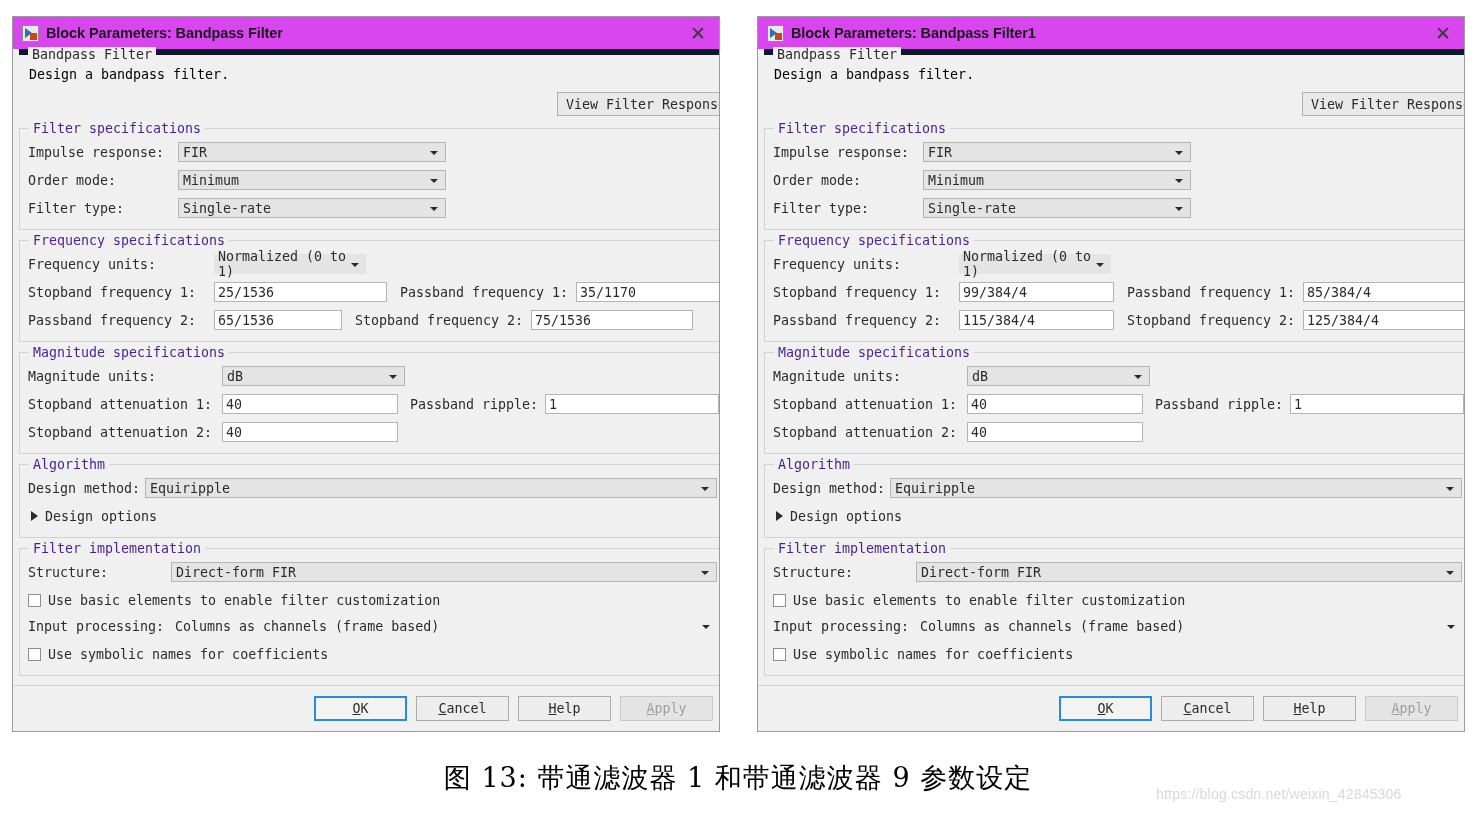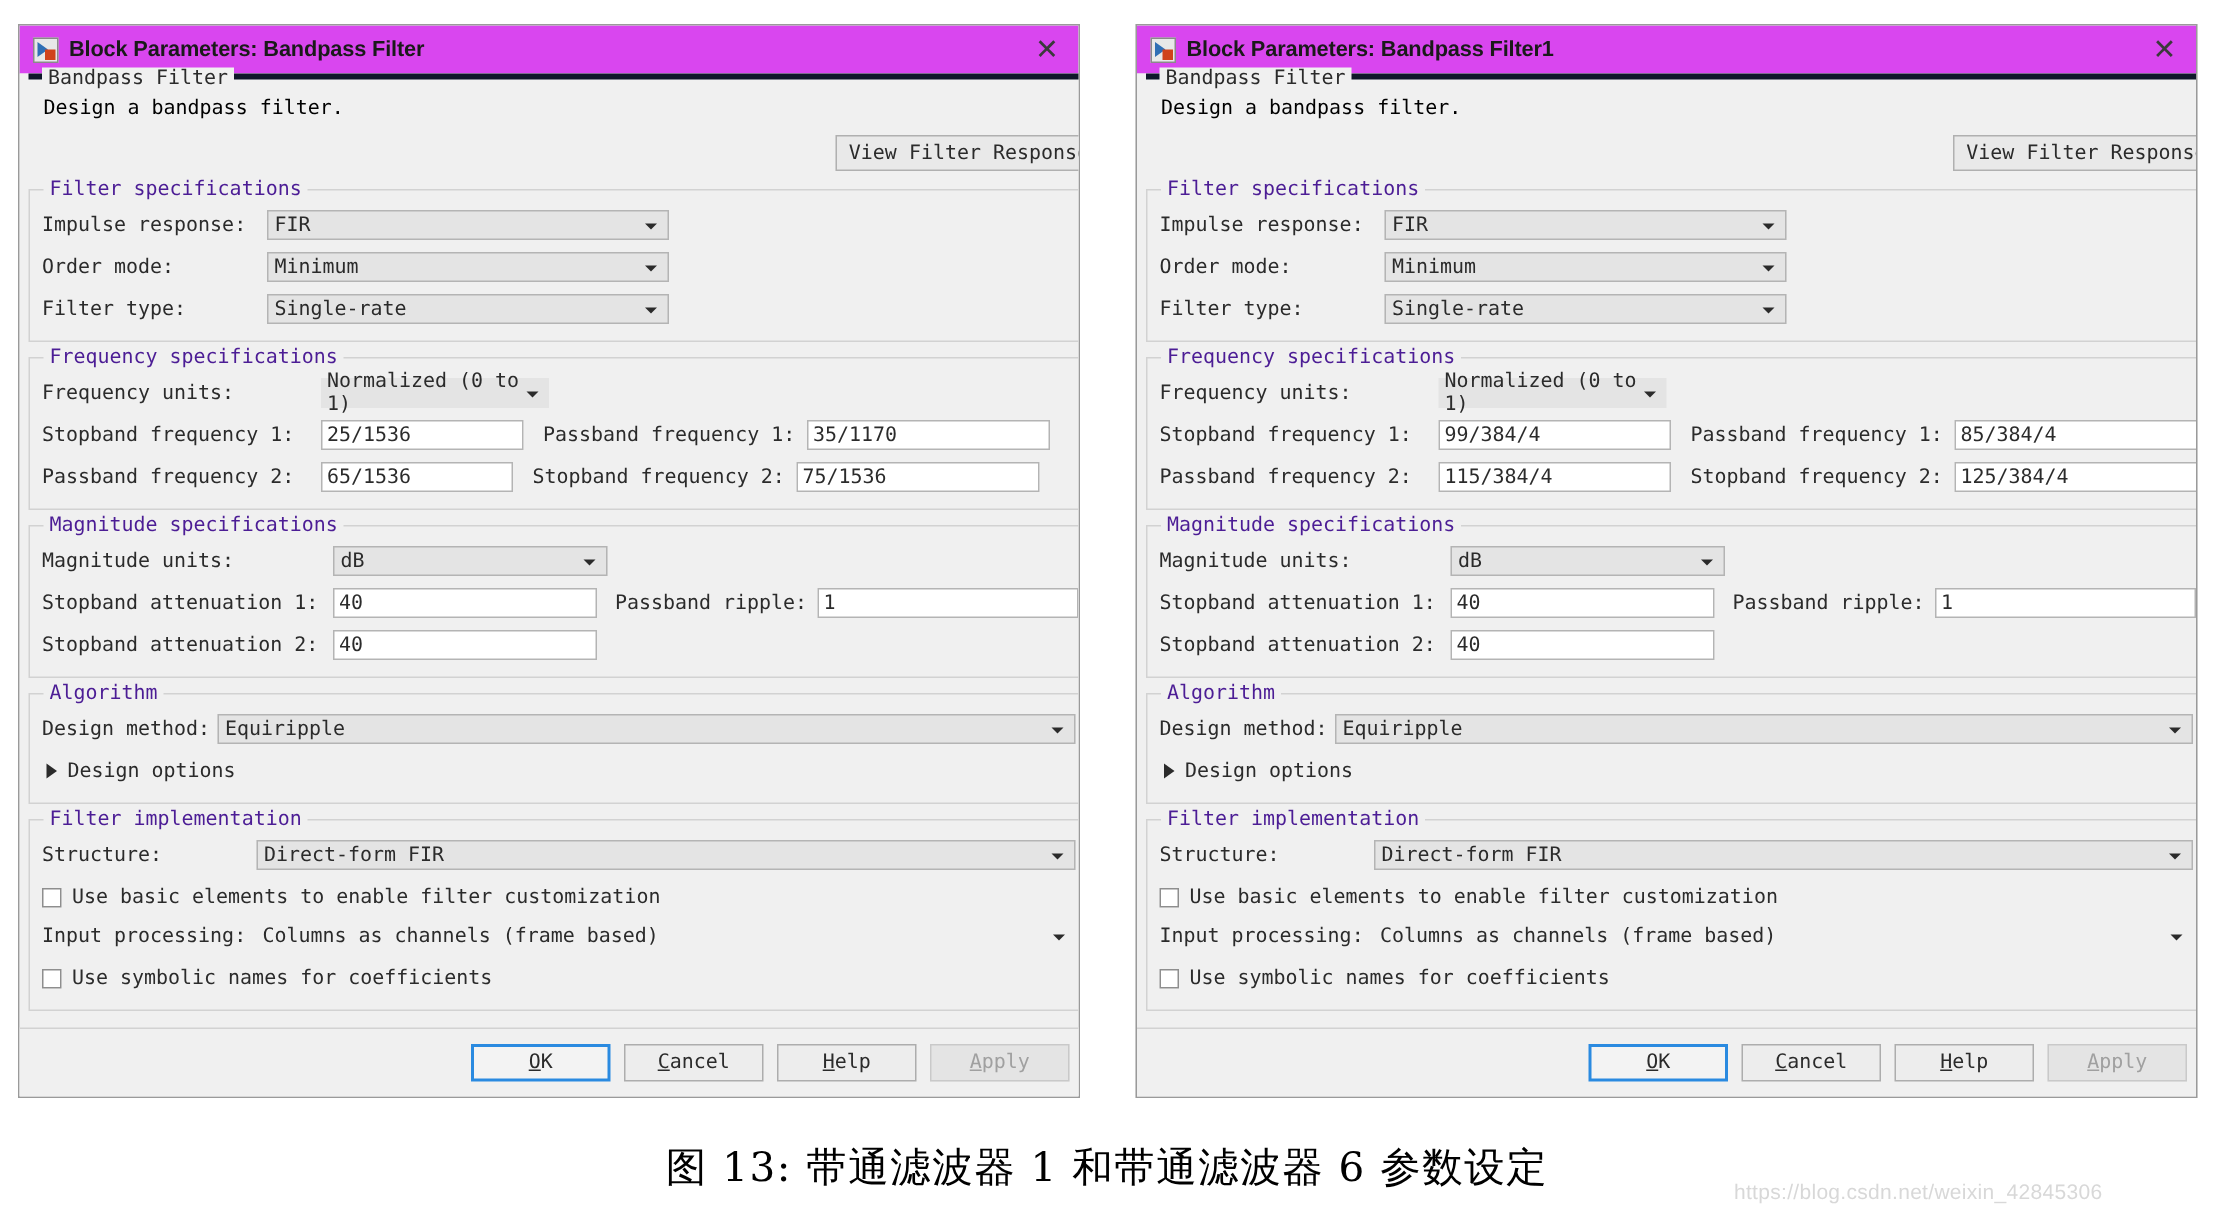--- a/index.html
+++ b/index.html
@@ -121,21 +121,21 @@
     font-family: "DejaVu Sans Mono", monospace;
     font-size: 13.3px;
     color: #4c1d95;
     white-space: nowrap;
   }
   
   .topsec {
     position: relative;
     margin: 0 6px;
     padding: 10px 8px 6px 8px;
-    border-top: 4px solid #0f172a;
+    border-top: 6px solid #0f172a;
     box-sizing: border-box;
   }
   .topsec > .legend {
     position: absolute;
     top: -8px;
     left: 9px;
     background: #f0f0f0;
     padding: 0 4px;
     font-size: 13.3px;
     font-family: "DejaVu Sans Mono", monospace;
@@ -381,21 +381,21 @@
         <span class="legend">Frequency specifications</span>
         <div class="row">
           <span class="lbl" style="width:186px;">Frequency units:</span>
           <div class="combo flat" style="width:152px;">
             <span>Normalized (0 to 1)</span>
             <span class="arrow"></span>
           </div>
         </div>
         <div class="row">
           <span class="lbl" style="width:186px;">Stopband frequency 1:</span>
-          <div class="field" style="width:135px;">25/1536</div>
+          <div class="field" style="width:173px;">25/1536</div>
           <span class="lbl" style="width:176px; padding-left:13px;">Passband frequency 1:</span>
           <div class="field" style="width:162px;">35/1170</div>
         </div>
         <div class="row" style="margin-bottom:0;">
           <span class="lbl" style="width:186px;">Passband frequency 2:</span>
           <div class="field" style="width:128px;">65/1536</div>
           <span class="lbl" style="width:176px; padding-left:13px;">Stopband frequency 2:</span>
           <div class="field" style="width:162px;">75/1536</div>
         </div>
       </div>
@@ -610,14 +610,14 @@
         <div class="btn default"><span class="mn">O</span>K</div>
         <div class="btn"><span class="mn">C</span>ancel</div>
         <div class="btn"><span class="mn">H</span>elp</div>
         <div class="btn disabled"><span class="mn">A</span>pply</div>
       </div>
 
     </div>
   </div>
 </div>
 
-<div class="caption">图 13: 带通滤波器 1 和带通滤波器 6 参数设定</div>
+<div class="caption">图 13: 带通滤波器 1 和带通滤波器 9 参数设定</div>
 <div class="watermark">https://blog.csdn.net/weixin_42845306</div>
 
 </body></html>

